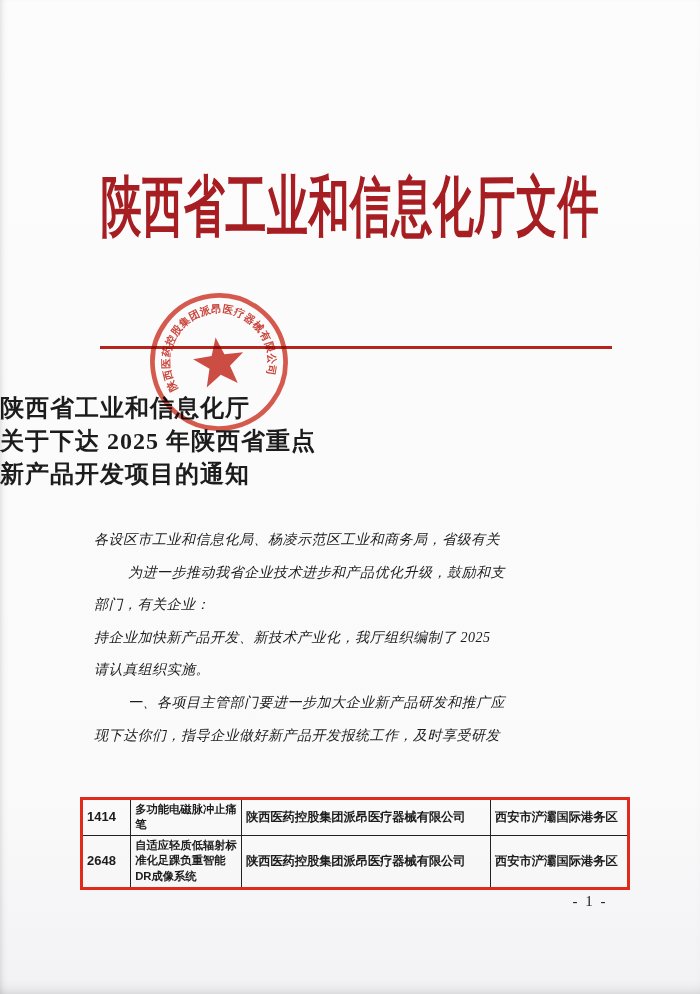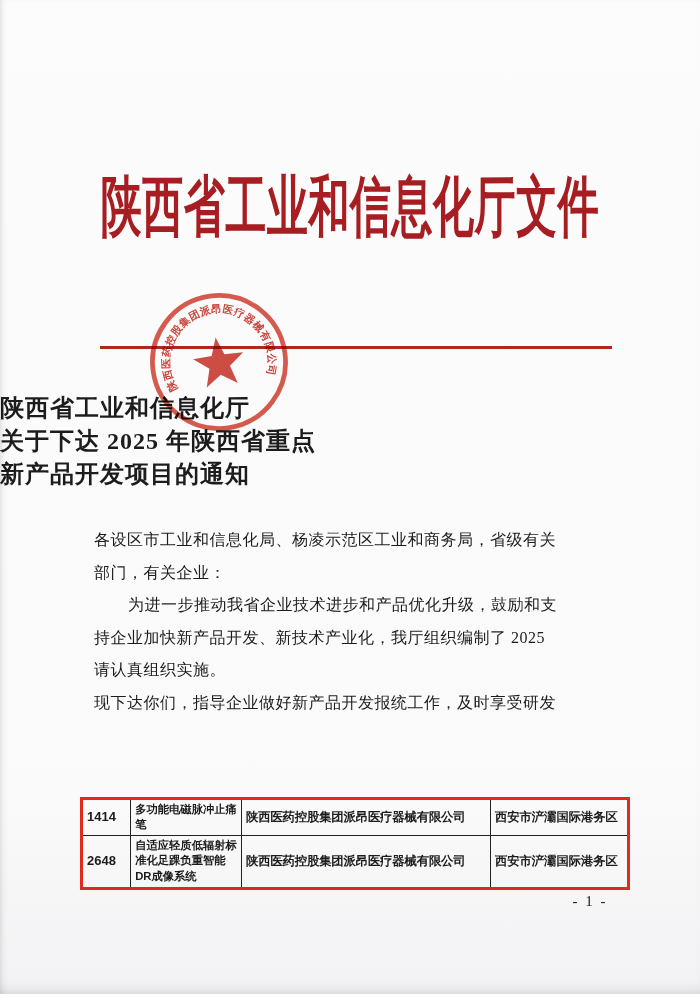--- a/index.html
+++ b/index.html
@@ -61,21 +61,22 @@
     position:absolute;top:392px;left:0;width:700px;
     text-align:left;
     font-weight:bold;
     font-size:24px;
     line-height:33px;
     letter-spacing:1px;
   }
   
   .body-text{
     position:absolute;top:524px;left:94px;width:516px;
-    font-size:16px;
+    font-size:14px;
+    font-style:italic;
   }
   .body-text .line{
     line-height:32.6px;
     white-space:nowrap;
     letter-spacing:.5px;
   }
   .body-text .indent{padding-left:34px;}
   
   .projects-table{
     position:absolute;top:797px;left:80px;width:550px;
@@ -128,24 +129,25 @@
   </svg>
 
   <div class="notice-title">
     <div>陕西省工业和信息化厅</div>
     <div>关于下达 2025 年陕西省重点</div>
     <div>新产品开发项目的通知</div>
   </div>
 
   <div class="body-text">
     <div class="line">各设区市工业和信息化局、杨凌示范区工业和商务局，省级有关</div>
+    <div class="line indent">为进一步推动我省企业技术进步和产品优化升级，鼓励和支</div>
     <div class="line">部门，有关企业：</div>
-    <div class="line indent">为进一步推动我省企业技术进步和产品优化升级，鼓励和支</div>
     <div class="line">持企业加快新产品开发、新技术产业化，我厅组织编制了 2025</div>
     <div class="line">请认真组织实施。</div>
+    <div class="line indent">一、各项目主管部门要进一步加大企业新产品研发和推广应</div>
     <div class="line">现下达你们，指导企业做好新产品开发报统工作，及时享受研发</div>
   </div>
 
   <table class="projects-table">
     <tbody>
       <tr class="r1">
         <td class="col-id">1414</td>
         <td class="col-product">多功能电磁脉冲止痛笔</td>
         <td class="col-company">陕西医药控股集团派昂医疗器械有限公司</td>
         <td class="col-district">西安市浐灞国际港务区</td>

